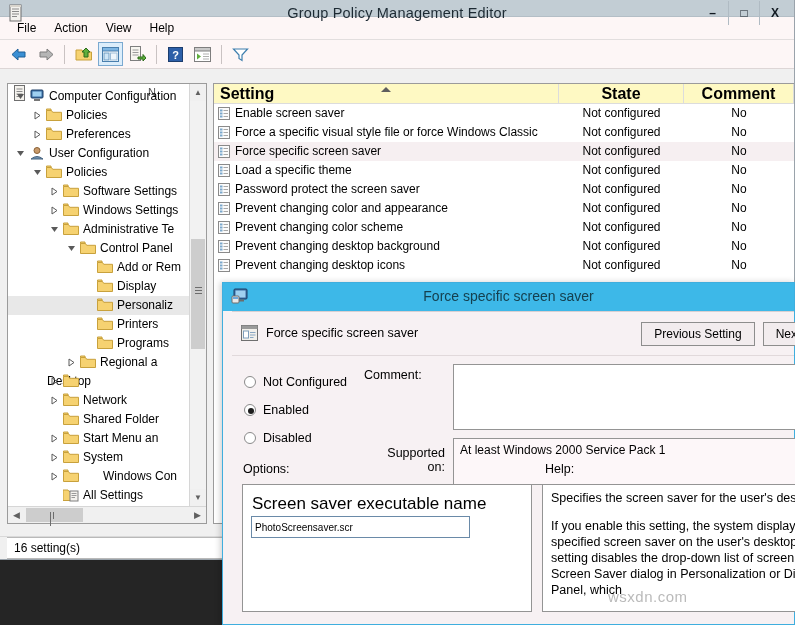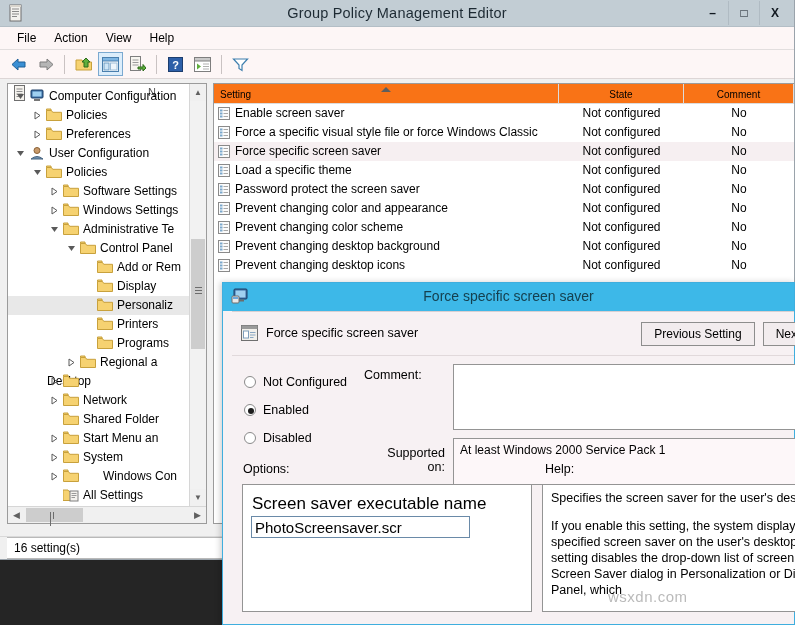--- a/index.html
+++ b/index.html
@@ -19,21 +19,21 @@
   .desktop-white { position:absolute; left:232px; top:556px; width:563px; height:69px; background:#ffffff; }
 
   
   .gpme-window {
     position:absolute; left:0; top:0; width:795px; height:560px;
     background:#f0f0f0;
     border:1px solid #9aa3ab;
     border-left:none; border-top:none;
   }
   .titlebar {
-    position:relative; height:27px; background:#c2cdd4;
+    position:relative; height:17px; background:#c2cdd4;
     border-bottom:1px solid #b3bec6;
   }
   .titlebar .doc-icon {
     position:absolute; left:8px; top:4px; width:16px; height:18px;
   }
   .titlebar .title {
     position:absolute; left:0; right:0; top:5px;
     text-align:center; font-size:14.5px; color:#1d2a33;
     letter-spacing:.2px;
   }
@@ -120,22 +120,23 @@
 
   
   .splitter { position:absolute; left:207px; top:3px; width:6px; bottom:12px; background:#f0f0f0; }
 
   
   .list-pane {
     position:absolute; left:213px; top:3px; right:0; bottom:12px;
     background:#ffffff; border:1px solid #9b9b9b; border-right:none; overflow:hidden;
   }
   .lv-header {
-    display:flex; height:20px; background:#f97316; border-bottom:1px solid #dcdcdc;
-    font-size:10px;
+    display:flex; height:20px; background:#fef9c3; border-bottom:1px solid #dcdcdc;
+    font-size:16px;
+    font-weight:bold;
   }
   .lv-th {
     position:relative; display:flex; align-items:center; height:20px;
     border-right:1px solid #dcdcdc; padding:0 6px; color:#000; cursor:default;
   }
   .lv-th.c-setting { width:345px; }
   .lv-th.c-state { width:125px; justify-content:center; }
   .lv-th.c-comment { flex:1; justify-content:center; }
   .sort-arrow {
     position:absolute; left:50%; transform:translateX(-50%); top:3px;
@@ -219,21 +220,21 @@
 
   .panes { position:relative; height:128px; }
   .opt-pane {
     position:absolute; left:10px; top:0; width:290px; height:128px;
     background:#fff; border:1px solid #949494;
   }
   .opt-pane .opt-label { position:absolute; left:9px; top:9px; font-size:17px; }
   .opt-pane .opt-input {
     position:absolute; left:8px; top:31px; width:219px; height:22px;
     background:#fff; border:1px solid #6a8aa8;
-    font-family:"Liberation Sans", sans-serif; font-size:15px;
+    font-family:"Liberation Sans", sans-serif; font-size:10px;
     padding:0 3px; color:#000; outline:none;
   }
   .help-pane {
     position:absolute; left:310px; top:0; right:-85px; height:128px;
     background:#fff; border:1px solid #949494;
     padding:5px 8px; font-size:12.5px; line-height:16px; overflow:hidden;
   }
   .help-pane p { margin:0 0 12px 0; }
 
   .watermark {

